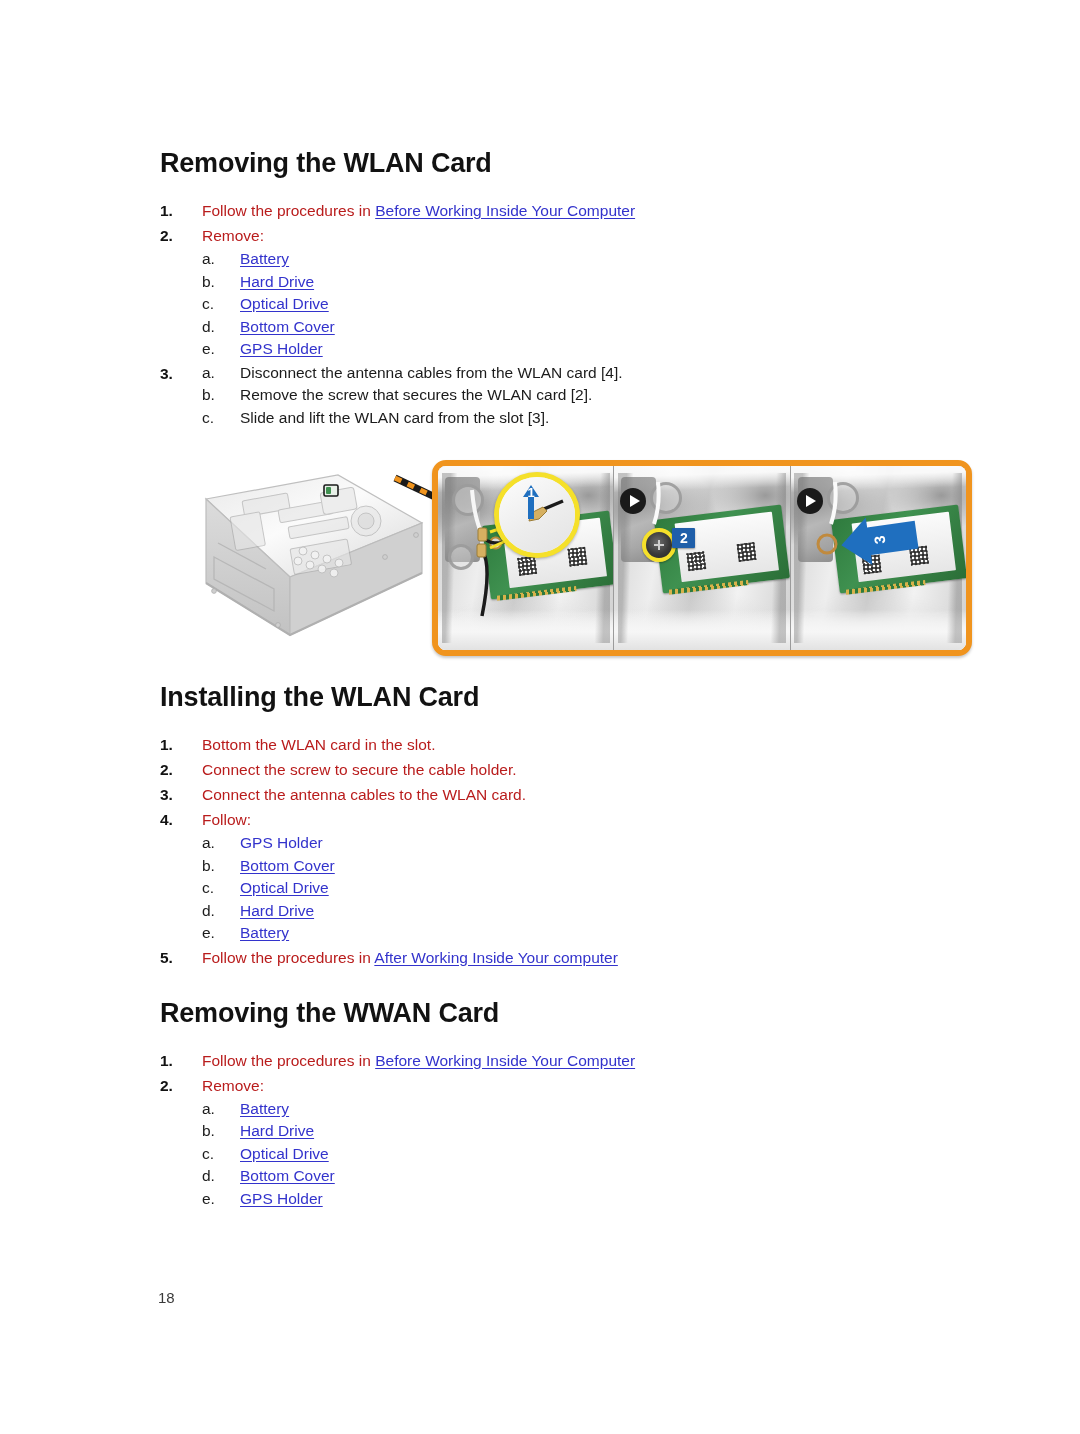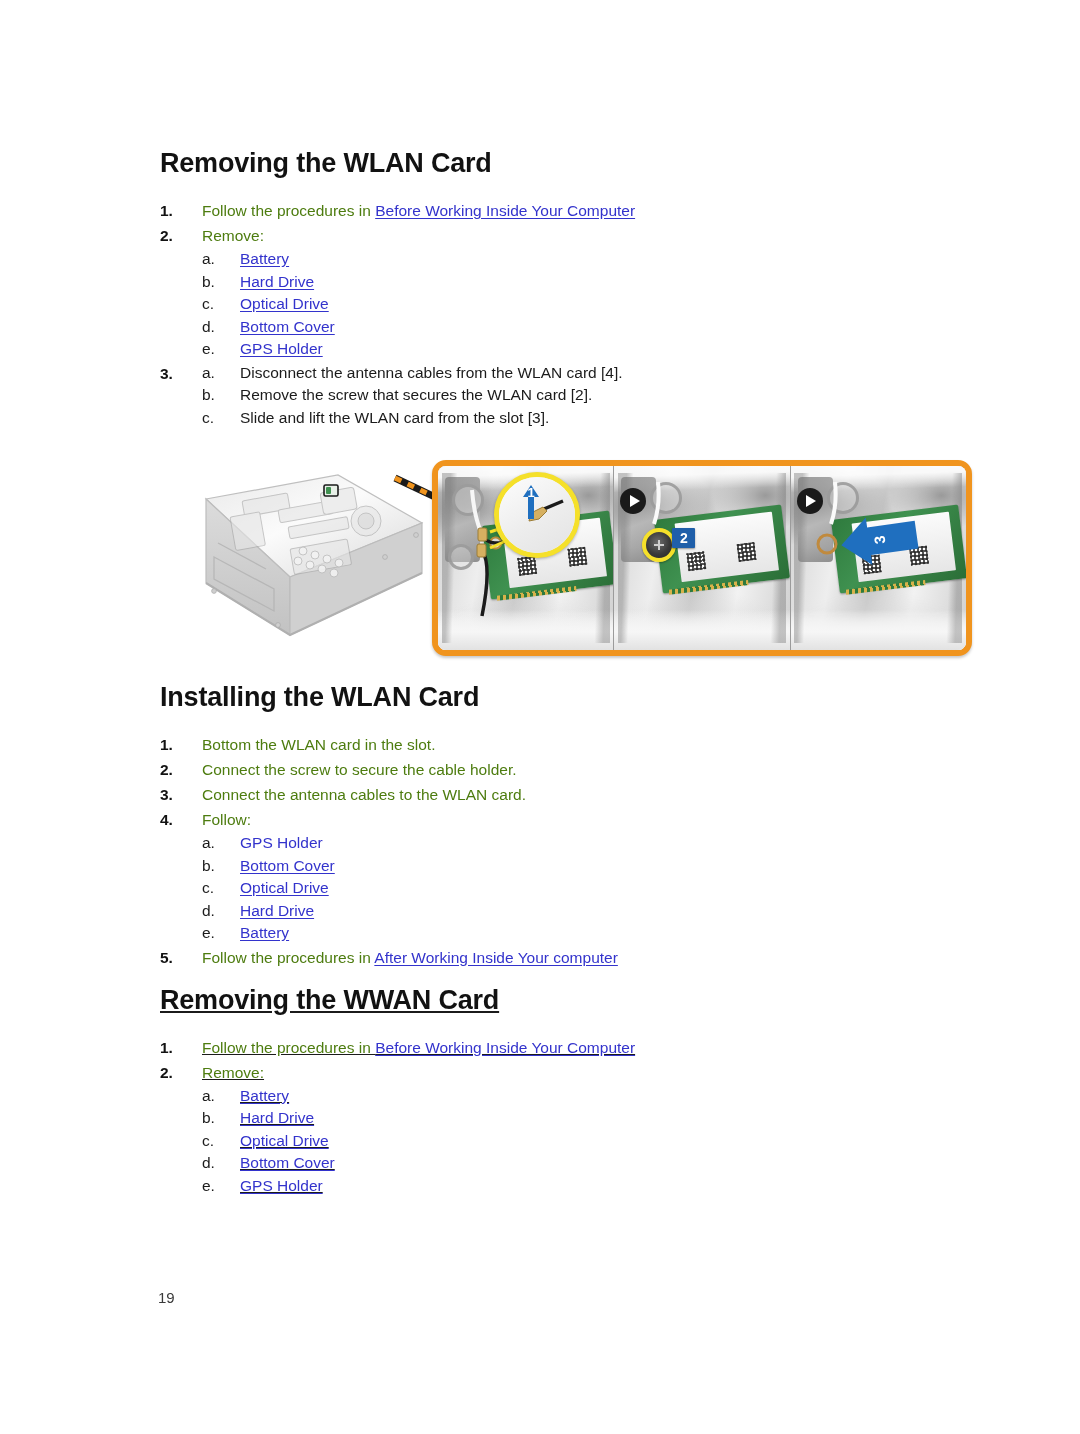--- a/index.html
+++ b/index.html
@@ -91,21 +91,21 @@
 
   a.doclink {
     color: #3333cc;
     text-decoration: underline;
     text-underline-offset: 2px;
   }
   a.doclink.nounderline {
     text-decoration: none;
   }
 
-  .plain { color: #4d7c0f; }
+  .plain { color: #b91c1c; }
 
   
   .figure {
     position: relative;
     width: 820px;
     height: 205px;
     margin: 22px 0 26px 0;
   }
 
   .laptop-art {
@@ -584,21 +584,21 @@
             </li>
           </ol>
         </li>
         <li>
           <span class="num">5.</span>
           <span class="plain">Follow the procedures in </span><a href="#" class="doclink">After Working Inside Your computer</a>
         </li>
       </ol>
     </div>
 
-    <div class="section" style="margin-top:15px;text-decoration:underline;">
+    <div class="section" style="margin-top:28px;">
       <h1 class="section-heading">Removing the WWAN Card</h1>
 
       <ol class="steps">
         <li>
           <span class="num">1.</span>
           <span class="plain">Follow the procedures in </span><a href="#" class="doclink">Before Working Inside Your Computer</a>
         </li>
         <li>
           <span class="num">2.</span>
           <span class="plain">Remove:</span>
@@ -623,14 +623,14 @@
               <span class="alpha">e.</span>
               <a href="#" class="doclink">GPS Holder</a>
             </li>
           </ol>
         </li>
       </ol>
     </div>
 
   </div>
 
-  <div class="page-number">19</div>
+  <div class="page-number">18</div>
 </div>
 
 </body></html>

